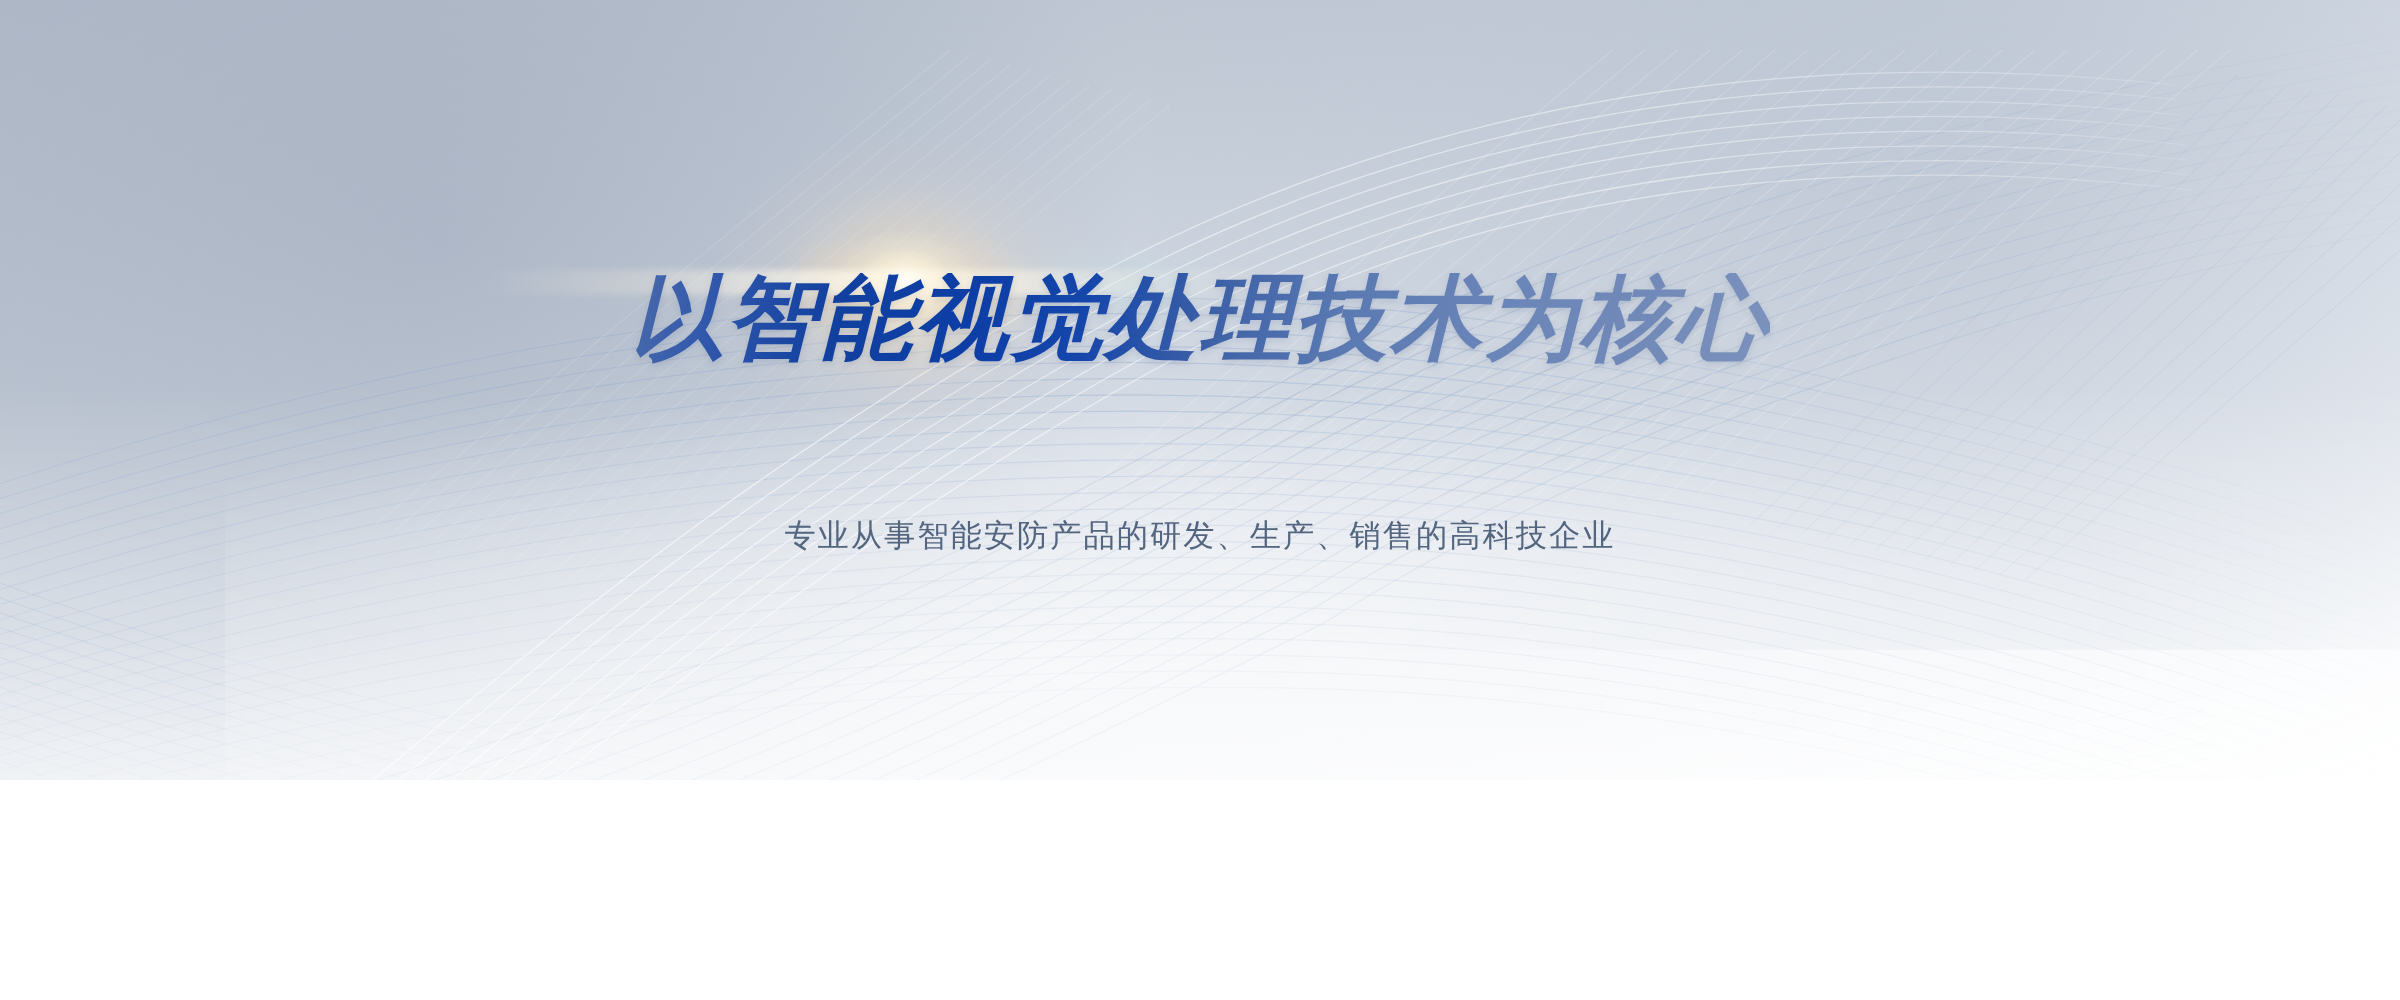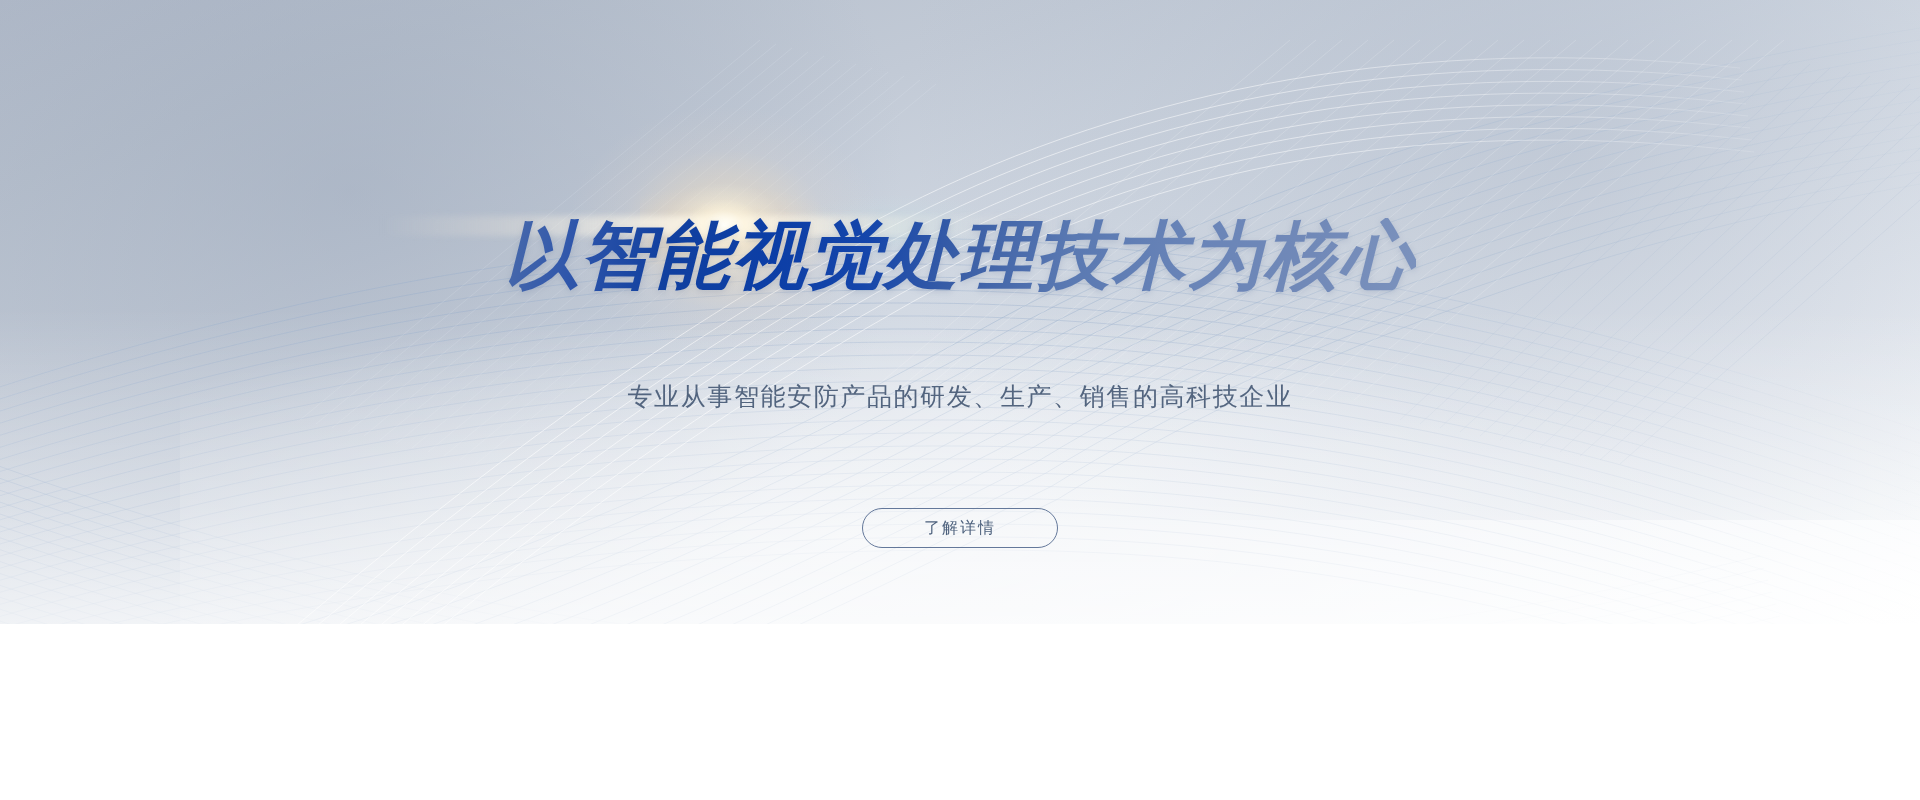--- a/index.html
+++ b/index.html
@@ -169,21 +169,21 @@
         #7b92bd 100%);
     -webkit-background-clip: text;
     background-clip: text;
     color: transparent;
     -webkit-text-fill-color: transparent;
     filter: drop-shadow(0 2px 3px rgba(70,95,140,0.18));
   }
 
   .subtitle {
     position: absolute;
-    top: 380px;
+    top: 412px;
     left: 50%;
     transform: translateX(-50%);
     margin: 0;
     white-space: nowrap;
     font-family: "DejaVu Sans", "Liberation Sans", sans-serif;
     font-size: 25px;
     font-weight: 400;
     letter-spacing: 1.6px;
     color: #53657f;
   }
@@ -413,15 +413,14 @@
   <div class="flare-tint-a"></div>
   <div class="flare-tint-b"></div>
   <div class="flare-streak"></div>
   <div class="flare-core"></div>
 
   <div class="content">
     <h1 class="headline">以智能视觉处理技术为核心</h1>
 
     <p class="subtitle">专业从事智能安防产品的研发、生产、销售的高科技企业</p>
 
-    <button class="cta">了解详情</button>
   </div>
 </div>
 
 </body></html>

